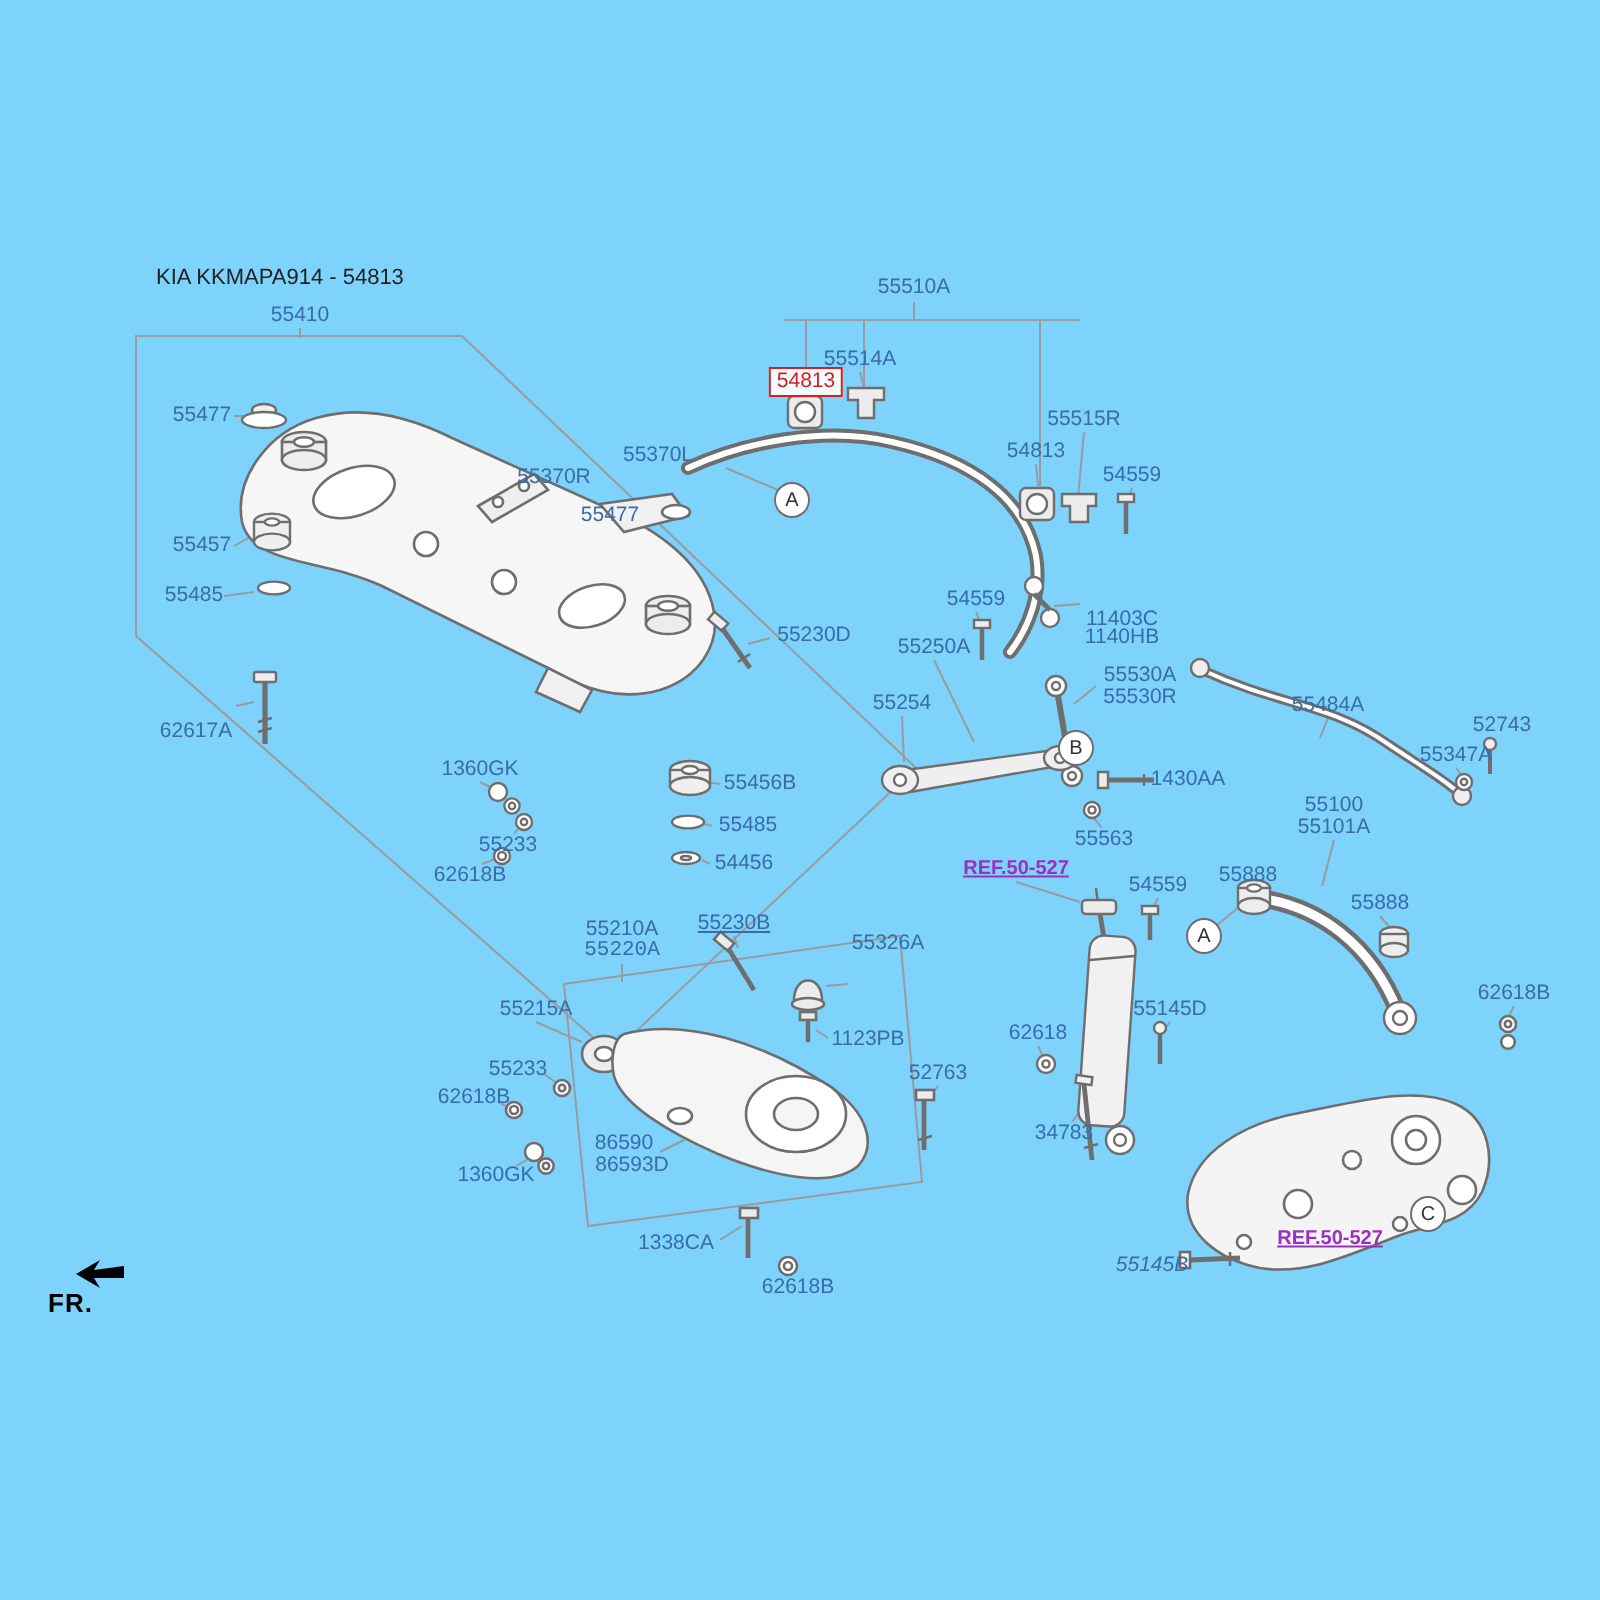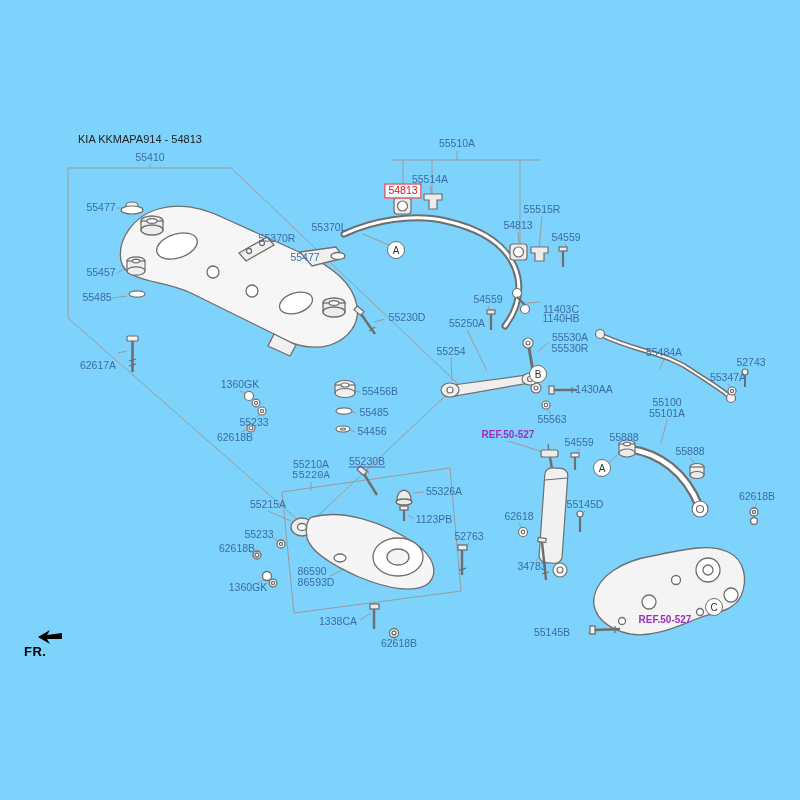--- a/index.html
+++ b/index.html
@@ -3,21 +3,21 @@
 <meta charset="utf-8">
 <style>
   html,body{margin:0;padding:0;background:#ffffff;}
   #stage{position:relative;width:800px;height:800px;background:#7dd3fc;
          font-family:"Liberation Sans",sans-serif;overflow:hidden;}
   svg.art{position:absolute;left:0;top:0;}
   .label{position:absolute;transform:translate(-50%,-50%);font-size:10.5px;line-height:1.05;
          color:#3a6ca6;white-space:nowrap;cursor:pointer;background:rgba(255,255,255,.0);}
   .label.part{color:#3a6ca6;}
   .label.highlight{color:#d42020;border:1px solid #d42020;padding:1px 3px;background:rgba(255,255,255,.9);}
-  .label.ref{color:#9b2fc0;font-weight:700;font-size:10px;}
+  .label.ref{color:#9b2fc0;font-weight:700;text-decoration:underline;font-size:10px;}
   .callout{position:absolute;transform:translate(-50%,-50%);width:16px;height:16px;
            border:1px solid #6e6e6e;border-radius:50%;background:#fff;font-size:10px;color:#333;
            display:flex;align-items:center;justify-content:center;}
   .hdr{position:absolute;left:78px;top:133px;font-size:11px;color:#222222;}
   .fr{position:absolute;left:24px;top:630px;color:#000;}
   .fr .fr-text{font-size:13px;font-weight:700;letter-spacing:.5px;}
   .fr svg{display:block;margin-left:14px;margin-bottom:0px;}
 </style>
 </head>
 <body>
@@ -332,40 +332,40 @@
       <div class="label part" style="left: 552px; top: 420px;">55563</div>
       <div class="label part" style="left: 240px; top: 385px;">1360GK</div>
       <div class="label part" style="left: 254px; top: 423px;">55233</div>
       <div class="label part" style="left: 235px; top: 438px;">62618B</div>
       <div class="label part" style="left: 380px; top: 392px;">55456B</div>
       <div class="label part" style="left: 374px; top: 413px;">55485</div>
       <div class="label part" style="left: 372px; top: 432px;">54456</div>
       <div class="label part" style="left: 311px; top: 465px;">55210A</div>
       <div class="label part" style="left: 311px; top: 476px; font-family: Liberation Mono, monospace;">55220A</div>
       <div class="label part" style="left: 367px; top: 462px; text-decoration: underline;">55230B</div>
-      <div class="label part" style="left: 444px; top: 492px; text-align: right;">55326A</div>
+      <div class="label part" style="left: 444px; top: 472px; text-align: right;">55326A</div>
       <div class="label part" style="left: 434px; top: 520px;">1123PB</div>
       <div class="label part" style="left: 268px; top: 505px;">55215A</div>
       <div class="label part" style="left: 259px; top: 535px;">55233</div>
       <div class="label part" style="left: 237px; top: 549px;">62618B</div>
       <div class="label part" style="left: 248px; top: 588px;">1360GK</div>
       <div class="label part" style="left: 312px; top: 572px;">86590</div>
       <div class="label part" style="left: 316px; top: 583px;">86593D</div>
       <div class="label part" style="left: 469px; top: 537px;">52763</div>
       <div class="label part" style="left: 338px; top: 622px;">1338CA</div>
       <div class="label part" style="left: 399px; top: 644px;">62618B</div>
       <div class="label ref" style="left: 508px; top: 435px;">REF.50-527</div>
       <div class="label part" style="left: 579px; top: 443px;">54559</div>
       <div class="label part" style="left: 624px; top: 438px;">55888</div>
       <div class="label part" style="left: 690px; top: 452px;">55888</div>
       <div class="label part" style="left: 585px; top: 505px;">55145D</div>
       <div class="label part" style="left: 519px; top: 517px;">62618</div>
       <div class="label part" style="left: 532px; top: 567px;">34783</div>
       <div class="label part" style="left: 757px; top: 497px;">62618B</div>
-      <div class="label part" style="left: 552px; top: 633px;">55145B</div>
+      <div class="label part" style="left: 576px; top: 633px; font-style: italic;">55145B</div>
       <div class="label ref" style="left: 665px; top: 620px;">REF.50-527</div>
     </div>
   <div id="callouts">
       <div class="callout" style="left: 396px; top: 250px;">A</div>
       <div class="callout" style="left: 538px; top: 374px;">B</div>
       <div class="callout" style="left: 602px; top: 468px;">A</div>
       <div class="callout" style="left: 714px; top: 607px;">C</div>
     </div>
 
   <div class="fr">

